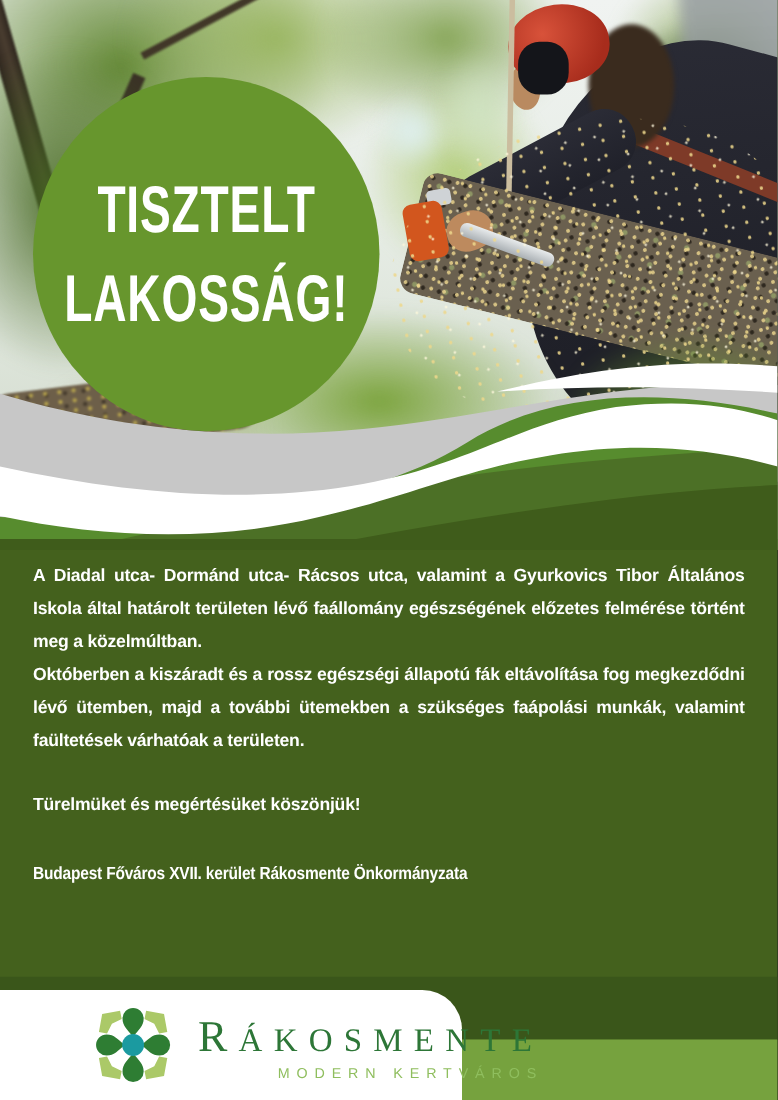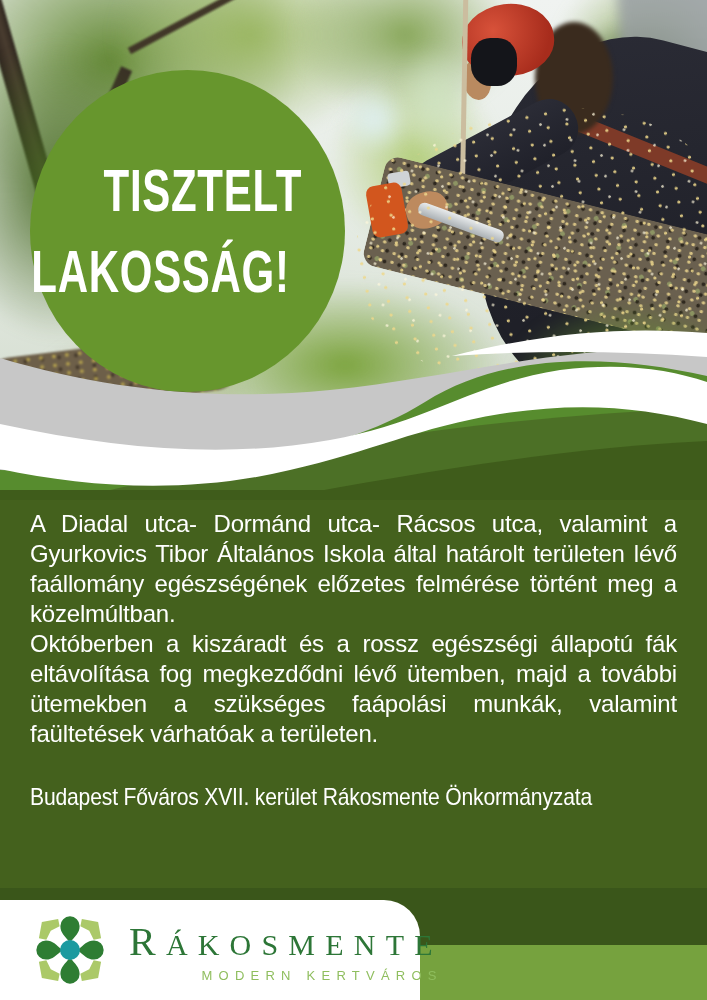--- a/index.html
+++ b/index.html
@@ -59,36 +59,36 @@
   
   .waves{position:absolute;left:0;top:300px;width:707px;height:200px;display:block;}
   .w-gray{fill:var(--wave-gray,#c7c7c7);}
   .w-green{fill:var(--wave-green,#578c2e);}
   .w-hill1{fill:var(--wave-green-mid,#4c7026);}
   .w-hill2{fill:var(--wave-green-deep,#3f5c1b);}
   .w-white{fill:var(--wave-white,#ffffff);}
   
   .headline-circle{position:absolute;left:30px;top:70px;width:315px;height:322px;border-radius:50%;
     background:var(--circle-green,#67962d);
-    display:flex;flex-direction:column;justify-content:center;align-items:flex-end;}
+    display:flex;flex-direction:column;justify-content:center;align-items:center;}
   .headline-line{display:block;color:#fff;font-weight:700;font-size:60px;line-height:81px;
     letter-spacing:1px;transform:scaleX(0.70);transform-origin:center;white-space:nowrap;}
   
-  .body-text{position:absolute;left:30px;top:509px;width:647px;color:#fff;font-weight:400;
-    font-size:24px;line-height:30px;letter-spacing:-0.2px;}
+  .body-text{position:absolute;left:30px;top:509px;width:647px;color:#fff;font-weight:700;
+    font-size:16px;line-height:30px;letter-spacing:-0.2px;}
   .body-text p{margin:0;text-align:justify;}
   .thanks{margin-top:28px !important;text-align:left !important;white-space:nowrap;}
   .signature{margin-top:33px !important;text-align:left !important;white-space:nowrap;
     transform:scaleX(0.88);transform-origin:left center;}
   
   .band-dark{position:absolute;left:0;top:888px;width:707px;height:57px;background:var(--body-green-dark,#3a561a);}
   .band-light{position:absolute;left:0;top:945px;width:707px;height:55px;background:var(--bottom-band-green,#76a23e);}
   
   .logo-box{position:absolute;left:0;top:900px;width:420px;height:100px;background:#fff;
-    border-radius:0 36px 0 0;display:flex;align-items:center;padding-left:33px;box-sizing:border-box;}
+    border-radius:0 36px 0 0;display:flex;align-items:center;padding-left:84px;box-sizing:border-box;}
   .flower{width:74px;height:74px;flex:0 0 auto;display:block;}
   .f-dark{fill:var(--logo-dark,#2e7d33);}
   .f-light{fill:var(--logo-light,#abc968);}
   .f-teal{fill:var(--logo-teal,#1b9aa0);}
   .logo-text{margin-left:22px;display:flex;flex-direction:column;}
   .logo-name{display:block;font-family:"Liberation Serif",serif;font-size:30px;letter-spacing:0.34em;
     color:var(--logo-text,#2d7637);white-space:nowrap;}
   .logo-name::first-letter{font-size:40px;}
   .logo-tagline{display:block;margin-top:3px;padding-left:10px;font-size:13px;letter-spacing:0.48em;
     color:var(--logo-tagline,#8fbe5e);white-space:nowrap;text-align:right;}
@@ -147,20 +147,21 @@
     <span class="headline-line">TISZTELT</span>
     <span class="headline-line">LAKOSSÁG!</span>
   </div>
 
   <div class="band-dark"></div>
   <div class="band-light"></div>
 
   <div class="body-text">
     <p>A Diadal utca- Dormánd utca- Rácsos utca, valamint a Gyurkovics Tibor Általános Iskola által határolt területen lévő faállomány egészségének előzetes felmérése történt meg a közelmúltban.</p>
     <p>Októberben a kiszáradt és a rossz egészségi állapotú fák eltávolítása fog megkezdődni lévő ütemben, majd a további ütemekben a szükséges faápolási munkák, valamint faültetések várhatóak a területen.</p>
+    <p class="thanks">Türelmüket és megértésüket köszönjük!</p>
     <p class="signature">Budapest Főváros XVII. kerület Rákosmente Önkormányzata</p>
   </div>
 
   <div class="logo-box">
     <svg class="flower" viewBox="0 0 100 100">
       <g>
         <path class="f-light" d="M34,8 L12,12 L8,34 L18,36 L24,24 L36,18 Z"></path>
         <path class="f-light" d="M34,8 L12,12 L8,34 L18,36 L24,24 L36,18 Z" transform="rotate(90 50 50)"></path>
         <path class="f-light" d="M34,8 L12,12 L8,34 L18,36 L24,24 L36,18 Z" transform="rotate(180 50 50)"></path>
         <path class="f-light" d="M34,8 L12,12 L8,34 L18,36 L24,24 L36,18 Z" transform="rotate(270 50 50)"></path>

